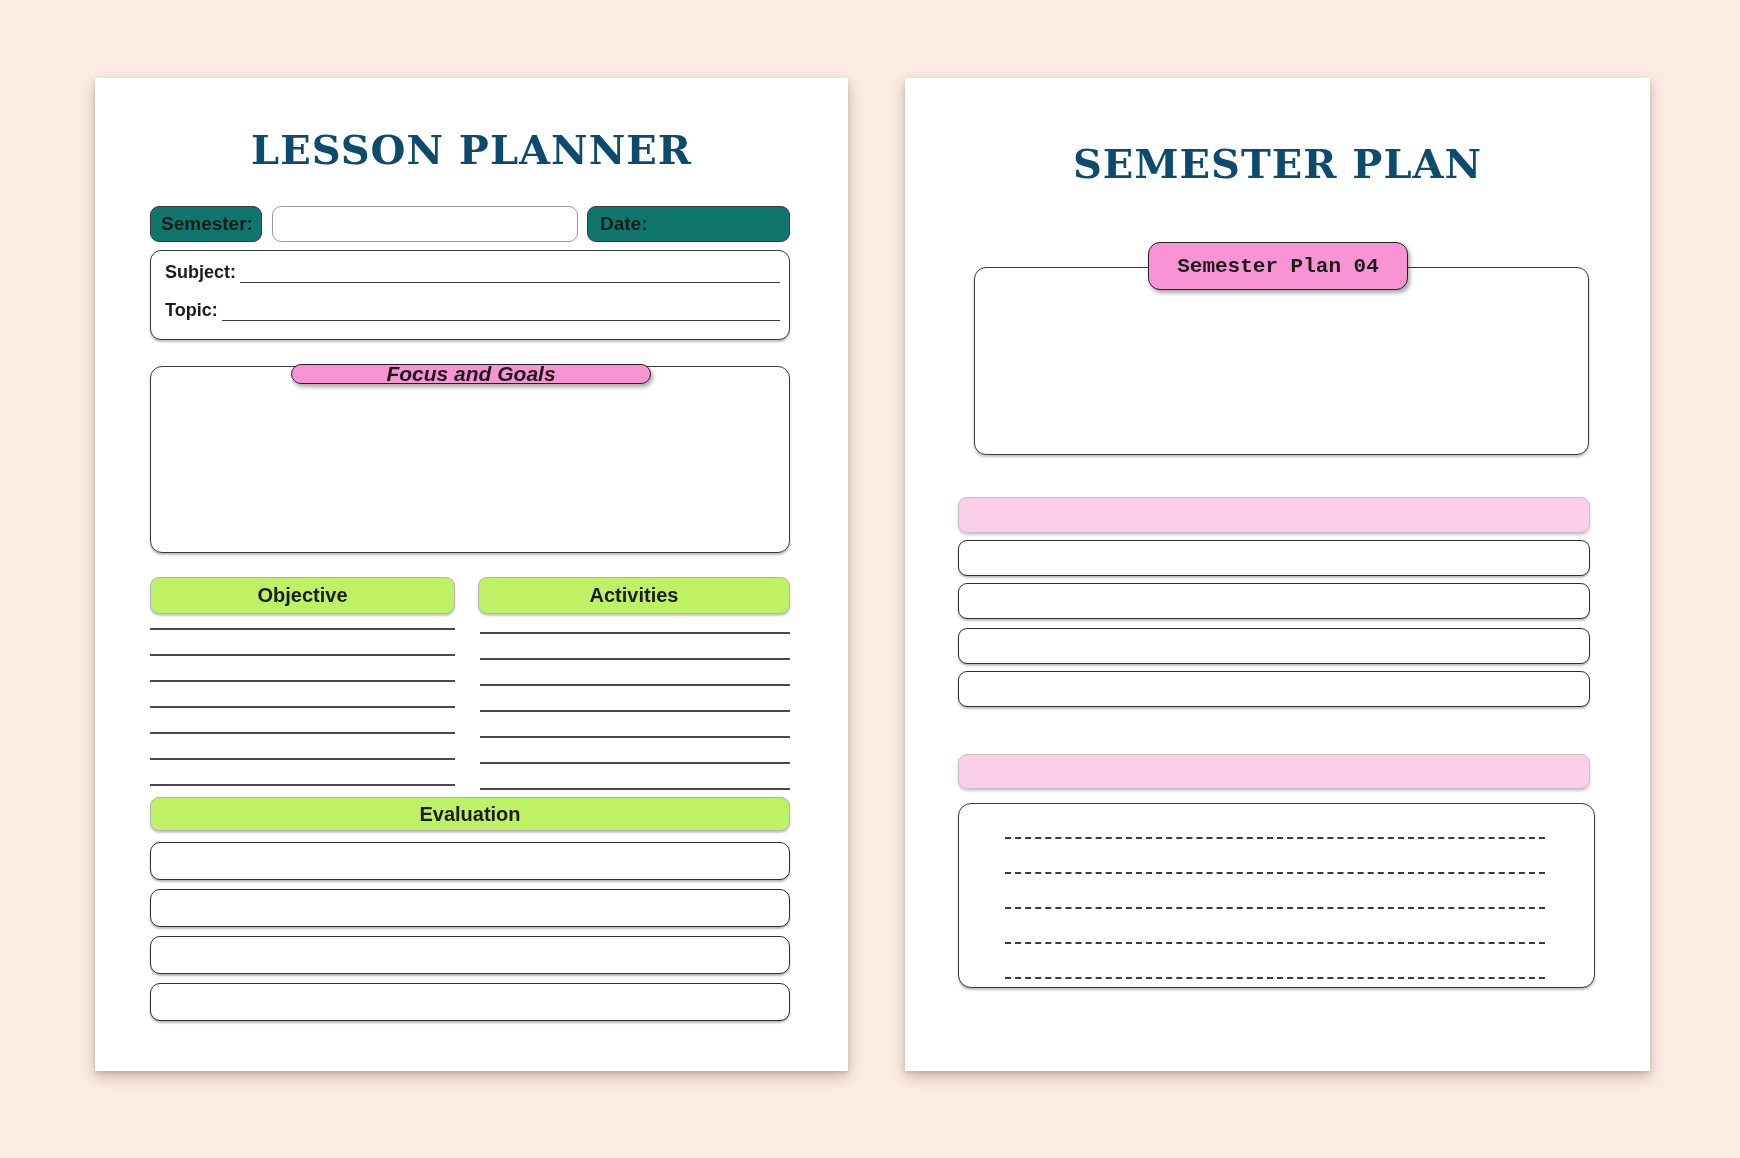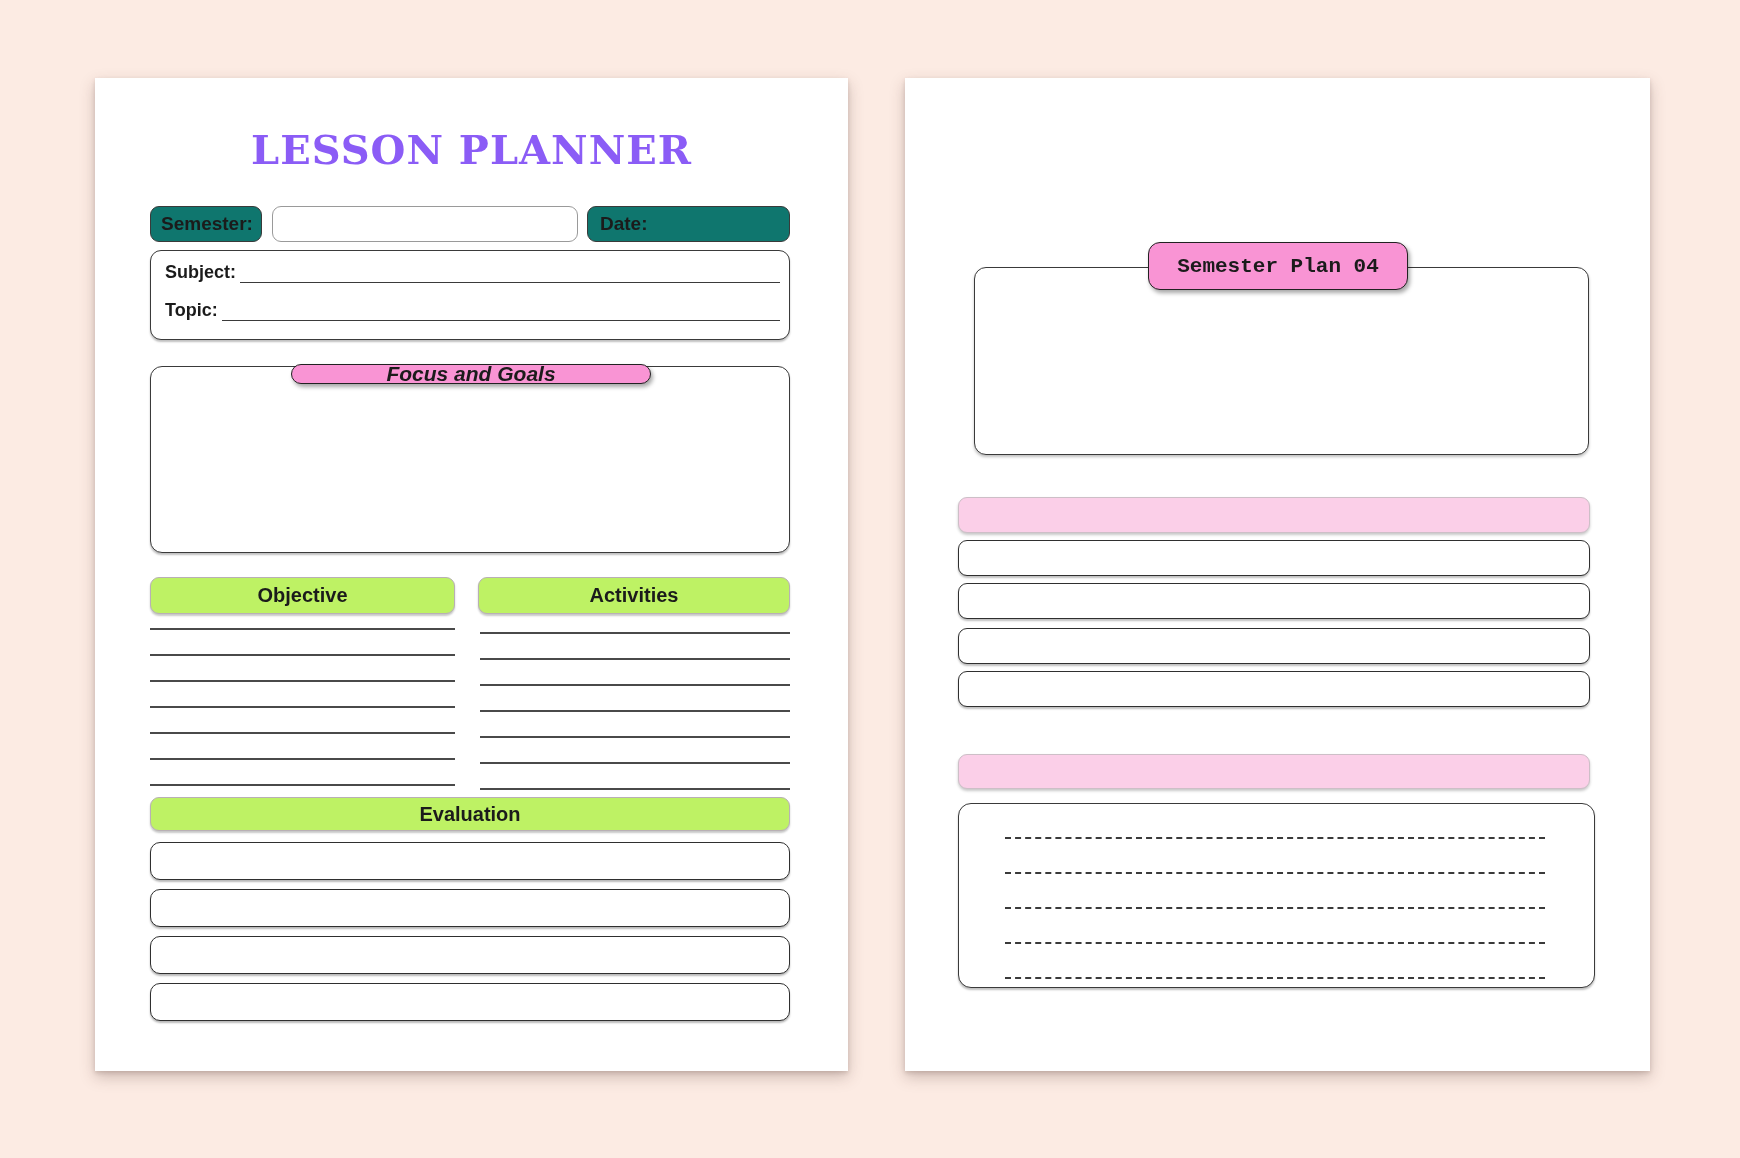--- a/index.html
+++ b/index.html
@@ -12,21 +12,21 @@
   .page{
     position:absolute;top:78px;height:993px;background:#ffffff;
     box-shadow:0 6px 14px rgba(90,60,55,.28), 0 2px 4px rgba(90,60,55,.18);
   }
   #left-page{left:95px;width:753px;}
   #right-page{left:905px;width:745px;}
 
   .page-title{
     position:absolute;left:0;right:0;text-align:center;
     font-family:"DejaVu Serif","Liberation Serif",serif;
-    font-weight:700;font-size:40px;letter-spacing:1px;color:#8b5cf6;
+    font-weight:700;font-size:40px;letter-spacing:1px;color:#0c4a6e;
   }
   #left-page .page-title{top:48px;}
   #right-page .page-title{top:62px;}
 
   
   .pill{
     box-sizing:border-box;position:absolute;border-radius:9px;
     font-weight:700;font-size:19px;display:flex;align-items:center;
   }
   .pill-light{background:#0f766e;border:1.3px solid #3a3a3a;}
@@ -134,20 +134,21 @@
       <div class="blank-box" style="top: 764px;"></div>
       <div class="blank-box" style="top: 811px;"></div>
       <div class="blank-box" style="top: 858px;"></div>
       <div class="blank-box" style="top: 905px;"></div>
     </div>
 
 </div>
 
 <div class="page" id="right-page">
 
+  <div class="page-title">SEMESTER PLAN</div>
 
   <div class="hot-tab" style="left:243px;top:164px;width:260px;height:48px;font-family:Liberation Mono, monospace;">Semester Plan 04</div>
   <div class="frame-box" style="left:69px;top:189px;width:615px;height:188px;border-radius:12px;box-shadow:0 2px 3px rgba(0,0,0,.25);"></div>
 
   <div class="bar bar-pink" style="top:419px;"></div>
   <div>
       <div class="bar bar-white" style="top: 462px;"></div>
       <div class="bar bar-white" style="top: 505px;"></div>
       <div class="bar bar-white" style="top: 550px;"></div>
       <div class="bar bar-white" style="top: 593px;"></div>

